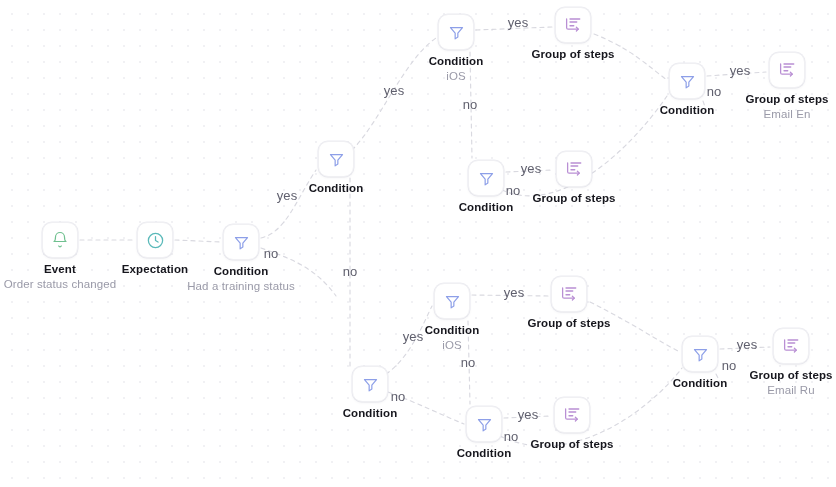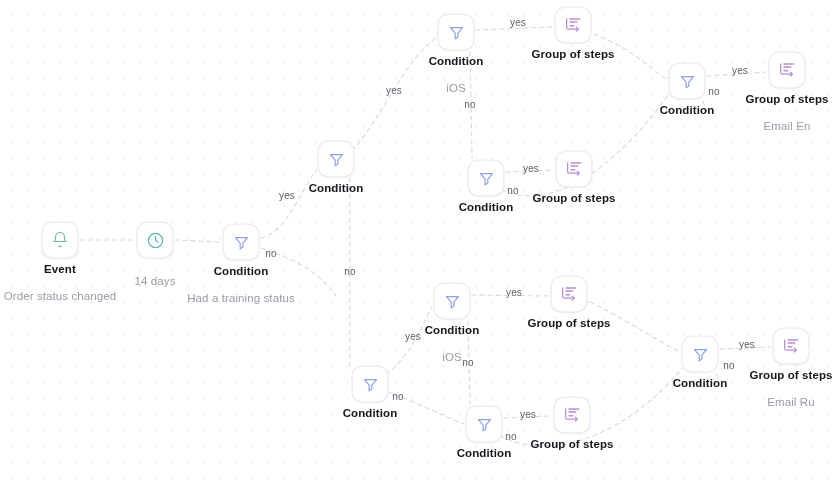--- a/index.html
+++ b/index.html
@@ -55,25 +55,24 @@
     font-size: 11.5px;
     font-weight: bold;
     color: #16161d;
     letter-spacing: 0.1px;
   }
   .node-sub {
     font-size: 11.5px;
     font-weight: normal;
     color: #9a9aa8;
     letter-spacing: 0.1px;
-    margin-top: 12px;
   }
   .edge-label {
     position: absolute;
-    font-size: 10px;
+    font-size: 13px;
     color: #60606e;
     white-space: nowrap;
     transform: translate(-50%, -50%);
     letter-spacing: 0.1px;
   }
 </style>
 </head>
 <body>
 
 <div id="canvas">
@@ -115,21 +114,21 @@
         </div>
       </div>
       <div class="node" style="left: 155px; top: 240px;">
         <div class="node-box">
           <svg width="19" height="19" viewBox="0 0 24 24" fill="none" stroke="#5ab9b9" stroke-width="1.6" stroke-linecap="round" stroke-linejoin="round">
             <circle cx="12" cy="12" r="9"></circle>
             <path d="M12 7v5l3.2 2"></path>
           </svg>
         </div>
         <div class="node-labels">
-          <div class="node-sub">14 days</div>
+          <div class="node-title">Expectation</div>
         </div>
       </div>
       <div class="node" style="left: 241px; top: 242px;">
         <div class="node-box">
           <svg width="17" height="17" viewBox="0 0 24 24" fill="none" stroke="#8d9fe8" stroke-width="1.7" stroke-linecap="round" stroke-linejoin="round">
             <path d="M3.5 5h17l-6.6 7.8v5.6L10.1 21v-8.2z"></path>
           </svg>
         </div>
         <div class="node-labels">
           <div class="node-title">Condition</div>

